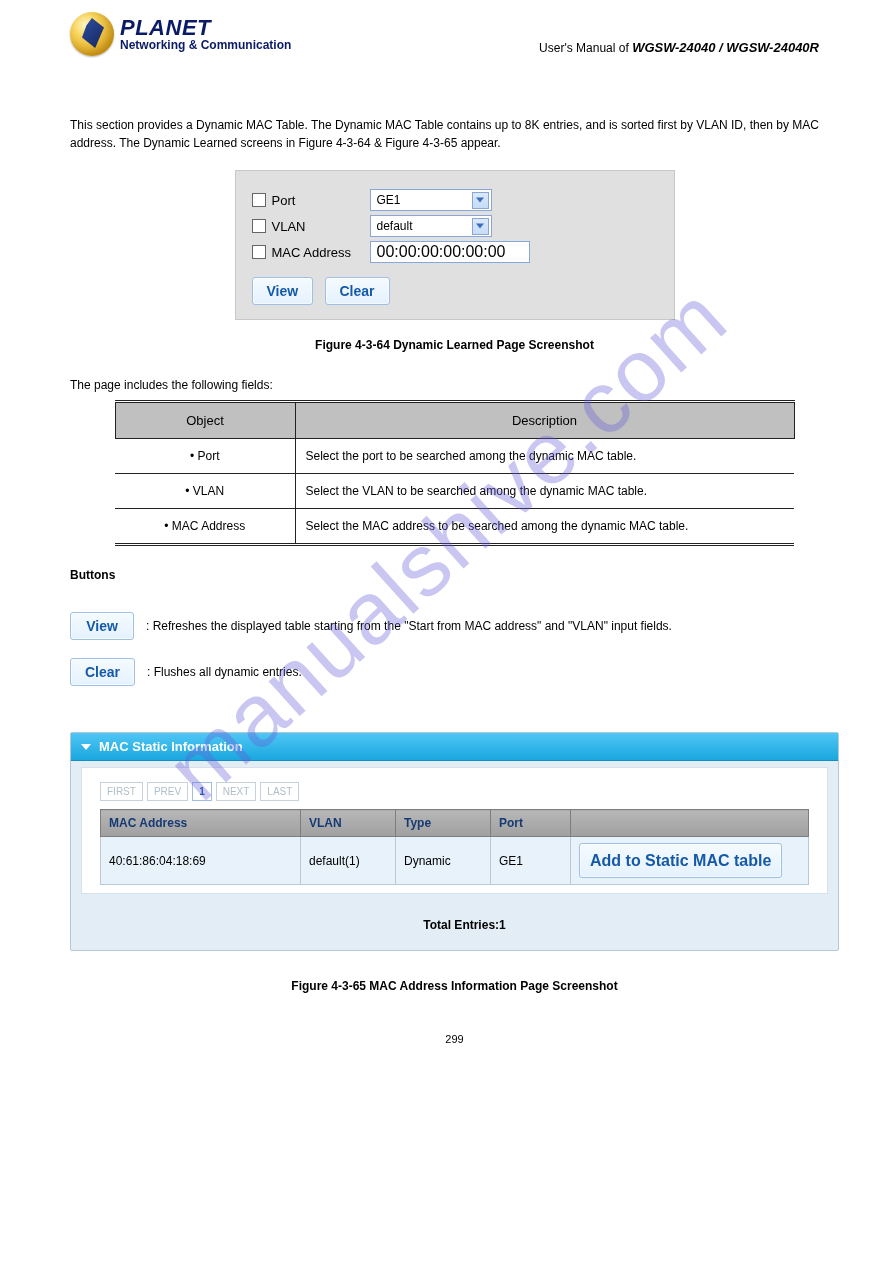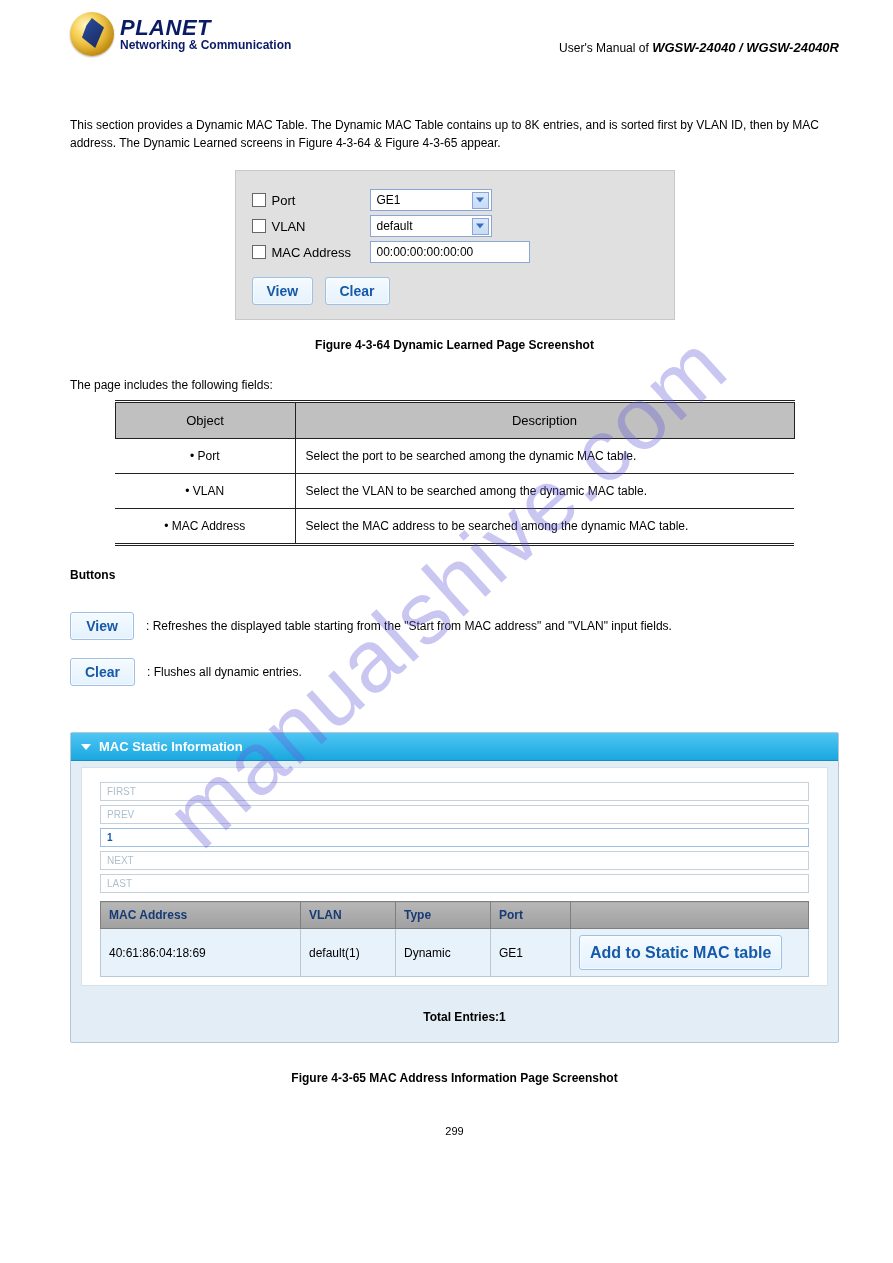--- a/index.html
+++ b/index.html
@@ -33,21 +33,21 @@
     border-radius:4px;
   }
   .logo-text { line-height: 1; }
   .logo-name {
     font-family: Arial Black, Arial, sans-serif;
     font-size: 22px; font-weight: 900; font-style: italic;
     color: #0b1b66; letter-spacing: .5px;
   }
   .logo-tag { font-size: 12px; color: #0b1b66; font-weight: bold; text-align: right; }
 
-  .doc-header-right { position:absolute; right:54px; top:40px; text-align:right; }
+  .doc-header-right { position:absolute; right:74px; top:40px; text-align:right; }
   .doc-header-right .model { font-style: italic; font-size: 13px; font-weight: 600; }
 
   .intro { margin: 60px 10px 0 10px; line-height: 1.5; }
   .filter-panel {
     width: 440px; margin: 18px auto 10px auto;
     background: #e0e0e0; border: 1px solid #c8c8c8;
     padding: 14px 16px 14px 16px;
   }
   .filter-row { display:flex; align-items:center; margin: 4px 0; }
   .filter-row .chk { width:14px; height:14px; border:1px solid #666; background:#fff; margin-right:6px; }
@@ -57,21 +57,21 @@
     display:flex; align-items:center; justify-content:space-between; padding:0 2px 0 6px;
     font-size:12px;
   }
   .select-arrow {
     width:17px; height:17px; background:linear-gradient(#dce9fb,#c6dcf7);
     border:1px solid #8aa6d6; display:flex; align-items:center; justify-content:center;
   }
   .select-arrow svg { width:8px; height:6px; }
   .txt-ctrl {
     width: 160px; height:22px; background:#fff; border:1px solid #8aa6d6;
-    padding:0 6px; display:flex; align-items:center; font-size:12px;
+    padding:0 6px; display:flex; align-items:center; font-size:16px;
   }
   .btn {
     display:inline-flex; align-items:center; justify-content:center;
     height: 28px; padding: 0 14px;
     background: linear-gradient(#f5fbff,#e4f1fd);
     border:1px solid #9fbfe4; border-radius:3px;
     color:#1559a8; font-weight:bold; font-size:14px;
     cursor:pointer; box-shadow: inset 0 0 0 1px rgba(255,255,255,.6);
   }
   .btn + .btn { margin-left: 8px; }
@@ -103,21 +103,21 @@
     background: linear-gradient(#4fc6f4,#1aa7df);
     color:#fff; font-weight:bold; font-size:13px;
     padding: 6px 10px; display:flex; align-items:center; gap:8px;
     border-bottom:1px solid #1a8cc0;
   }
   .caret {
     width:0;height:0;border-left:5px solid transparent;border-right:5px solid transparent;
     border-top:6px solid #fff;
   }
   .info-body { background:#fff; margin: 6px 10px 0 10px; padding: 14px 18px 8px 18px; border:1px solid #d6e1ea; }
-  .pager { display:flex; gap:4px; margin-bottom:8px;flex-direction:column; }
+  .pager { display:flex; gap:4px; margin-bottom:8px; }
   .pager .pg {
     border:1px solid #c6d1da; color:#aebfcc; font-size:10px;
     padding:3px 6px; background:#fff;
   }
   .pager .pg.active { color:#1559a8; border-color:#9fbfe4; font-weight:bold; }
 
   .mac-table { width:100%; border-collapse:collapse; }
   .mac-table th {
     background: linear-gradient(#b7b7b7,#a0a0a0); color:#163a73;
     font-size:12px; font-weight:bold; text-align:left;

